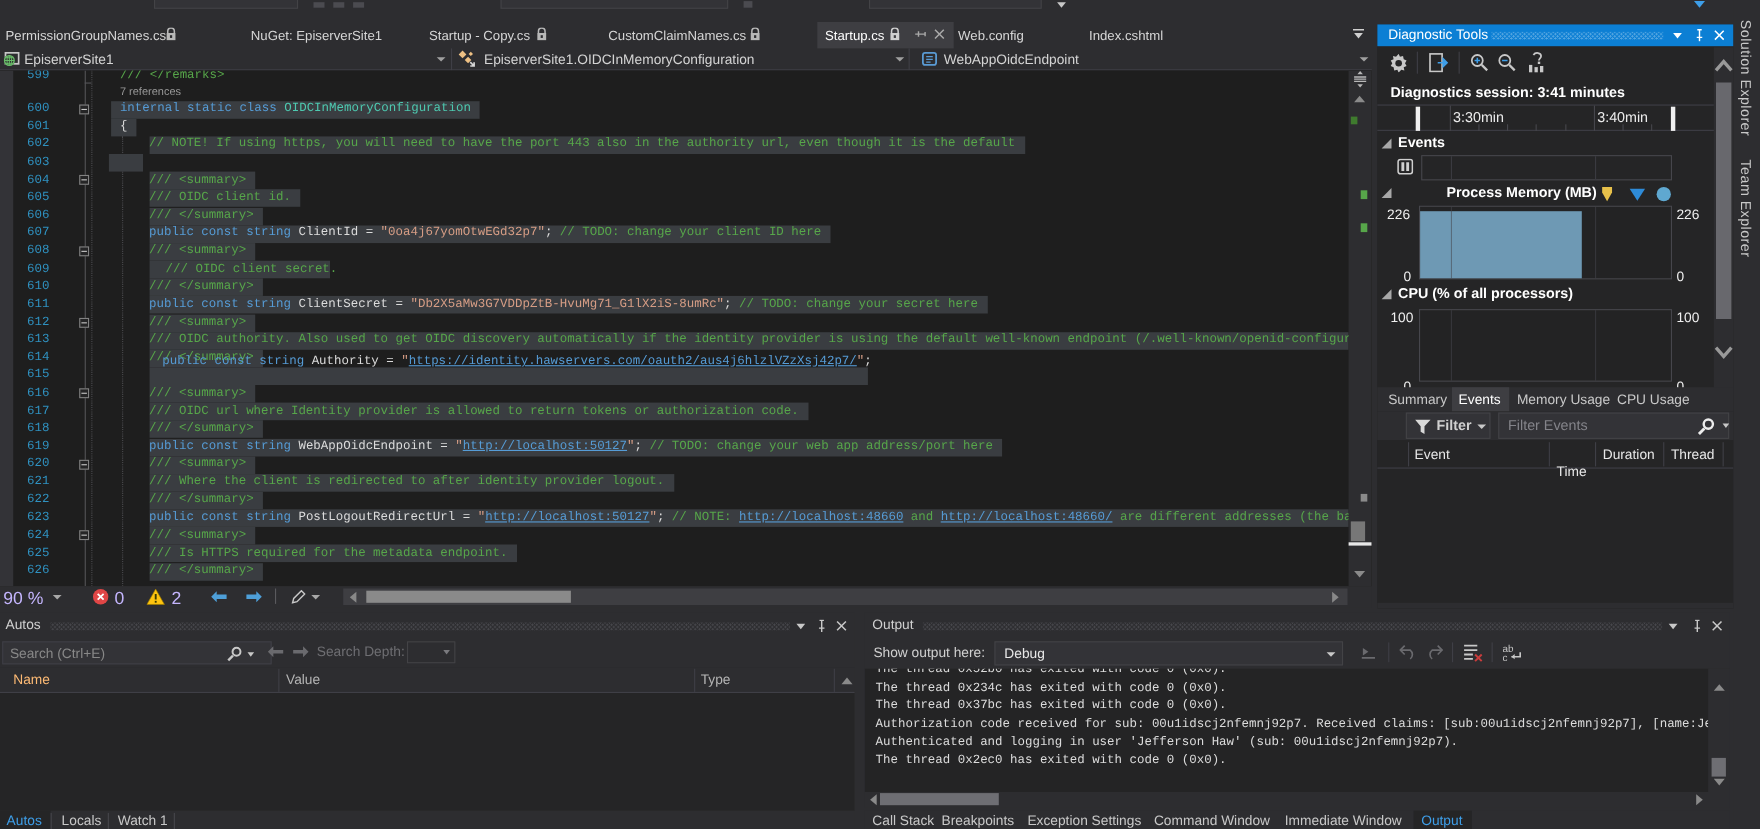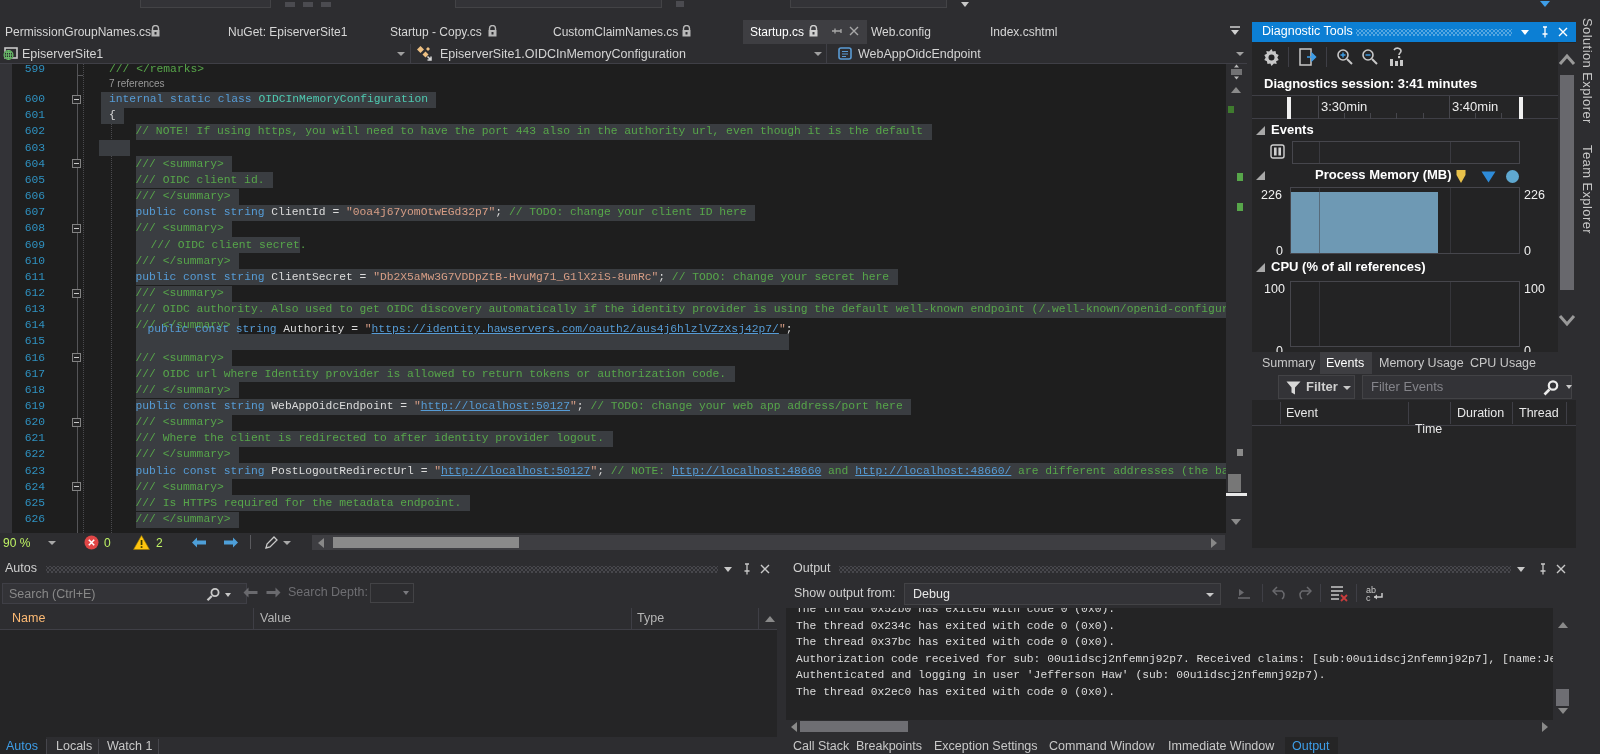--- a/index.html
+++ b/index.html
@@ -235,21 +235,21 @@
     <div class="abs" style="left:1228px;top:42px;width:6px;height:7px;background:#3f7b2e;"></div>
     <div class="abs" style="left:1237px;top:109px;width:6px;height:8px;background:#57a64a;"></div>
     <div class="abs" style="left:1237px;top:139px;width:6px;height:8px;background:#57a64a;"></div>
     <div class="abs" style="left:1237px;top:385px;width:6px;height:7px;background:#8a8a8a;"></div>
     <div class="abs" style="left:1228px;top:410px;width:13px;height:18px;background:#777777;"></div>
     <div class="abs" style="left:1226px;top:429px;width:21px;height:3px;background:#e8e8e8;"></div>
     <div class="abs" style="left:1231px;top:455px;width:0;height:0;border-left:5px solid transparent;border-right:5px solid transparent;border-top:6px solid #8a8a8a;"></div>
 
   </div>
 
-  <div id="statusrow" class="abs" style="left:0;top:533px;width:1247px;height:19px;background:#2d2d30;color:#bef264;font-size:12px;">
+  <div id="statusrow" class="abs" style="left:0;top:533px;width:1247px;height:19px;background:#2d2d30;color:#c4b5fd;font-size:16px;">
     <div class="lbl" style="left:3px;top:3px;">90 %</div>
     <div class="abs" style="left:48px;top:8px;width:0;height:0;border-left:4px solid transparent;border-right:4px solid transparent;border-top:4px solid #a8a8a8;"></div>
     <svg class="abs" style="left:84px;top:2px;" width="15" height="15" viewBox="0 0 15 15">
         <circle cx="7.5" cy="7.5" r="7" fill="#e04646"></circle>
         <path d="M4.8 4.8l5.4 5.4M10.2 4.8l-5.4 5.4" stroke="#fff" stroke-width="1.6"></path>
       </svg>
     <div class="lbl" style="left:104px;top:3px;">0</div>
     <svg class="abs" style="left:133px;top:2px;" width="17" height="15" viewBox="0 0 17 15">
         <path d="M8.5 0.5L16.5 14.5H0.5z" fill="#fec40f" stroke="#9a7a00" stroke-width="0.6"></path>
         <rect x="7.7" y="5" width="1.7" height="5" fill="#3a3a00"></rect>
@@ -373,21 +373,21 @@
     <div class="lbl" style="left:272px;top:166px;color:#f0f0f0;font-size:12.5px;">226</div>
     <div class="lbl" style="left:24px;top:222px;color:#f0f0f0;font-size:12.5px;">0</div>
     <div class="lbl" style="left:272px;top:222px;color:#f0f0f0;font-size:12.5px;">0</div>
     <div class="abs" style="left:38px;top:165px;width:230px;height:67px;border:1px solid #46464c;background:#232324;">
       <div class="abs" style="left:0;top:4px;width:147px;height:61px;background:#6e99b4;"></div>
       <div class="abs" style="left:28px;top:0;width:1px;height:65px;background:rgba(70,70,76,0.55);"></div>
       <div class="abs" style="left:159px;top:0;width:1px;height:65px;background:rgba(70,70,76,0.55);"></div>
     </div>
 
     <div class="abs" style="left:4px;top:241px;width:0;height:0;border-left:9px solid transparent;border-bottom:9px solid #a8a8a8;"></div>
-    <div class="lbl" style="left:19px;top:237px;color:#ffffff;font-size:13px;font-weight:bold;">CPU (% of all references)</div>
+    <div class="lbl" style="left:19px;top:237px;color:#ffffff;font-size:13px;font-weight:bold;">CPU (% of all processors)</div>
     <div class="lbl" style="left:12px;top:260px;color:#f0f0f0;font-size:12.5px;">100</div>
     <div class="lbl" style="left:272px;top:260px;color:#f0f0f0;font-size:12.5px;">100</div>
     <div class="lbl" style="left:24px;top:322px;color:#f0f0f0;font-size:12.5px;">0</div>
     <div class="lbl" style="left:272px;top:322px;color:#f0f0f0;font-size:12.5px;">0</div>
     <div class="abs" style="left:38px;top:259px;width:230px;height:66px;border:1px solid #46464c;background:#232324;">
       <div class="abs" style="left:28px;top:0;width:1px;height:64px;background:rgba(70,70,76,0.55);"></div>
       <div class="abs" style="left:159px;top:0;width:1px;height:64px;background:rgba(70,70,76,0.55);"></div>
     </div>
 
     <div class="abs" style="left:0;top:330px;width:324px;height:22px;background:#2d2d30;">
@@ -500,21 +500,21 @@
           <g stroke="#c8c8c8" stroke-width="1.3" fill="none">
             <path d="M4 1h4M6 1v7M3.5 8h5M6 8v3.5"></path>
           </g>
         </svg>
       <svg class="abs" style="left:770px;top:7px;" width="10" height="10" viewBox="0 0 10 10">
           <path d="M1 1l8 8M9 1l-8 8" stroke="#c8c8c8" stroke-width="1.4"></path>
         </svg>
     </div>
 
     <div class="abs" style="left:0;top:25px;width:786px;height:28px;background:#2d2d30;">
-      <div class="lbl" style="left:8px;top:6px;color:#d0d0d0;font-size:12.5px;">Show output from:</div>
+      <div class="lbl" style="left:8px;top:6px;color:#d0d0d0;font-size:12.5px;">Show output here:</div>
       <div class="abs" style="left:118px;top:3px;width:317px;height:22px;background:#333337;border:1px solid #434346;">
         <div class="lbl" style="left:8px;top:3px;color:#e8e8e8;font-size:12.5px;">Debug</div>
         <div class="abs" style="left:301px;top:9px;width:0;height:0;border-left:4px solid transparent;border-right:4px solid transparent;border-top:4px solid #c8c8c8;"></div>
       </div>
       <svg class="abs" style="left:450px;top:6px;" width="17" height="15" viewBox="0 0 17 15">
           <path d="M3 10V3l5 3.5z" fill="#6a6a6e"></path>
           <path d="M2 12h12" stroke="#6a6a6e" stroke-width="1.5"></path>
         </svg>
       <div class="abs" style="left:476px;top:4px;width:1px;height:18px;background:#3f3f46;"></div>
       <svg class="abs" style="left:486px;top:6px;" width="16" height="14" viewBox="0 0 16 14">

